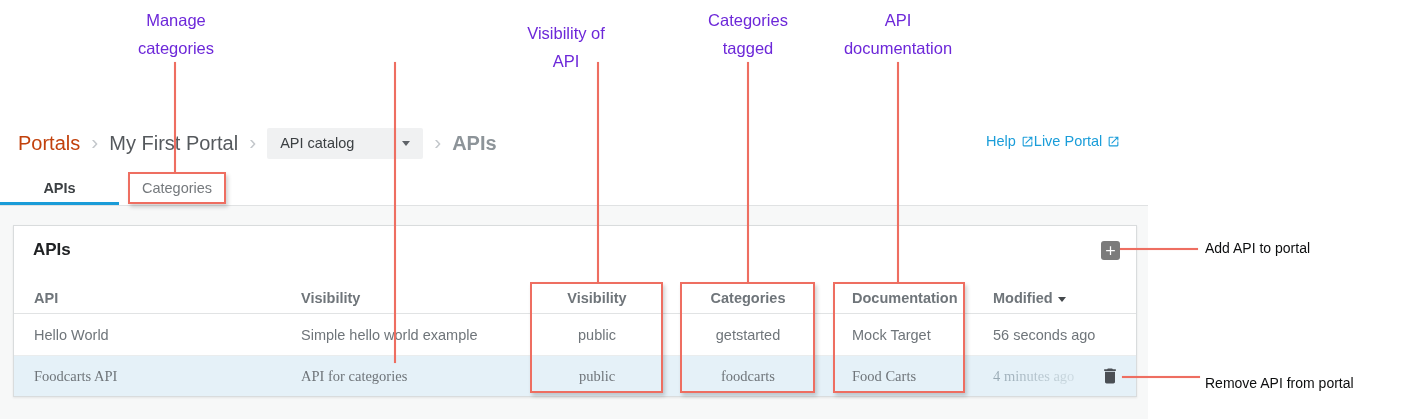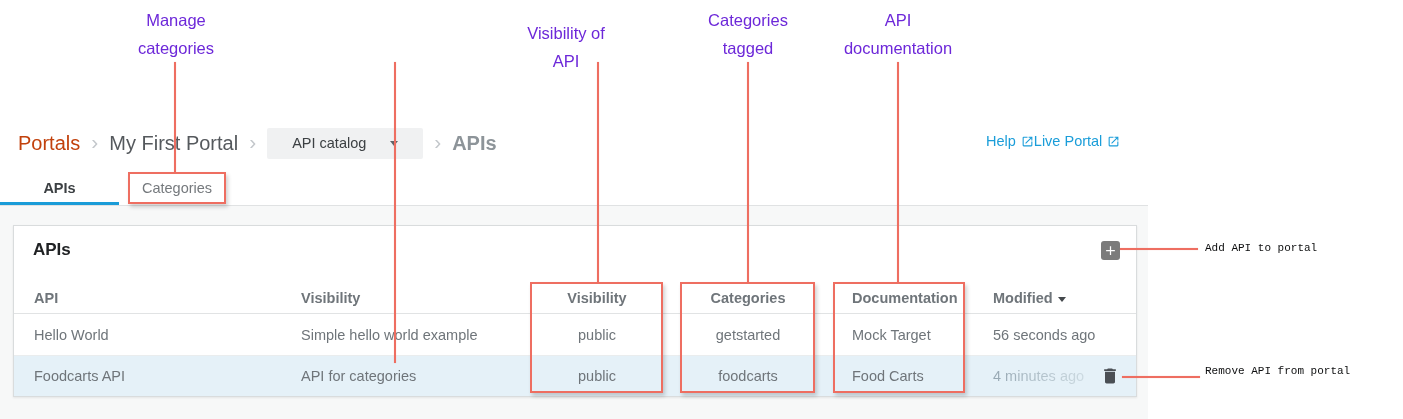--- a/index.html
+++ b/index.html
@@ -8,21 +8,21 @@
 
   
   .app-bg{position:absolute;left:0;top:206px;width:1148px;height:213px;background:#f7f8f8;}
 
   
   .breadcrumb{position:absolute;left:18px;top:127px;height:32px;display:flex;align-items:center;font-size:20px;white-space:nowrap;}
   .bc-portals{color:#c2410c;}
   .bc-sep{color:#c3c7cb;font-size:21px;margin:0 11px;transform:translateY(-1px);}
   .bc-name{color:#55595d;}
   .bc-dropdown{display:flex;align-items:center;justify-content:space-between;width:156px;height:31px;
-               background:#f0f1f2;border-radius:2px;padding:0 25px;box-sizing:border-box;cursor:pointer;}
+               background:#f0f1f2;border-radius:2px;padding:0 13px;box-sizing:border-box;cursor:pointer;}
   .bc-dropdown-label{font-size:14.5px;color:#3c4043;}
   .caret-down{width:0;height:0;border-left:4px solid transparent;border-right:4px solid transparent;border-top:5px solid #5f6368;}
   .bc-current{color:#8d9499;font-weight:700;}
 
   
   .header-links{position:absolute;left:986px;top:133px;display:flex;align-items:center;
                 color:#1a9dd9;font-size:14.5px;}
   .hlink{display:flex;align-items:center;gap:5px;cursor:pointer;}
   .ext-icon{width:13px;height:13px;fill:#1a9dd9;display:block;}
 
@@ -38,21 +38,21 @@
         border:1px solid #d9dcdd;box-sizing:border-box;box-shadow:0 1px 2px rgba(0,0,0,.08);}
   .card-title{position:absolute;left:19px;top:14px;font-size:17px;font-weight:700;color:#202224;}
   .add-btn{position:absolute;right:16px;top:15px;width:19px;height:19px;background:#7b7b7b;border-radius:3px;
            display:flex;align-items:center;justify-content:center;cursor:pointer;}
   .add-btn svg{width:15px;height:15px;fill:#fff;display:block;}
 
   .thead{position:absolute;left:0;top:56px;width:1122px;height:31px;border-bottom:1px solid #e1e3e4;font-weight:700;color:#5f6368;}
   .trow{position:absolute;left:0;width:1122px;font-size:14.5px;color:#6f757a;}
   .thead{font-size:14.5px;}
   .row1{top:88px;height:41px;border-bottom:1px solid #eaedee;cursor:pointer;}
-  .row2{top:130px;height:40px;background:#e5f1f8;cursor:pointer;}
+  .row2{top:130px;height:40px;background:#e5f1f8;cursor:pointer;font-family:Liberation Serif, serif;}
   .cell{position:absolute;top:50%;transform:translateY(-50%);white-space:nowrap;}
   .c-api{left:20px;}
   .c-desc{left:287px;}
   .c-vis{left:508px;width:150px;text-align:center;}
   .c-cat{left:658px;width:152px;text-align:center;}
   .c-doc{left:838px;}
   .c-mod{left:979px;}
   .sort-arrow{display:inline-block;width:0;height:0;border-left:4px solid transparent;border-right:4px solid transparent;
               border-top:5px solid #44484c;margin-left:5px;vertical-align:1px;}
   .faded-time{background:linear-gradient(90deg,#96a7b2,#ccdae1);-webkit-background-clip:text;background-clip:text;color:transparent;}
@@ -77,23 +77,23 @@
   .h-remove{left:1122px;top:376px;width:78px;}
 
   
   .callout{position:absolute;top:6px;width:180px;text-align:center;font-size:16.5px;line-height:28px;
            color:#6d28d9;font-weight:500;z-index:41;}
   .co1{left:86px;}
   .co2{left:305px;}
   .co3{left:476px;margin-top:13px;}
   .co4{left:658px;}
   .co5{left:808px;}
-  .callout-right{position:absolute;font-size:11px;line-height:22px;color:#0d0e0f;font-weight:500;z-index:41;white-space:nowrap;font-family:Liberation Mono, monospace;}
+  .callout-right{position:absolute;font-size:14px;line-height:22px;color:#0d0e0f;font-weight:500;z-index:41;white-space:nowrap;}
   .co-add{left:1205px;top:237px;}
-  .co-remove{left:1205px;top:360px;}
+  .co-remove{left:1205px;top:372px;}
 </style>
 </head>
 <body>
 
 <div class="stage">
 
   <div class="app-bg"></div>
 
   <div class="breadcrumb">
     <span class="bc-portals">Portals</span>

